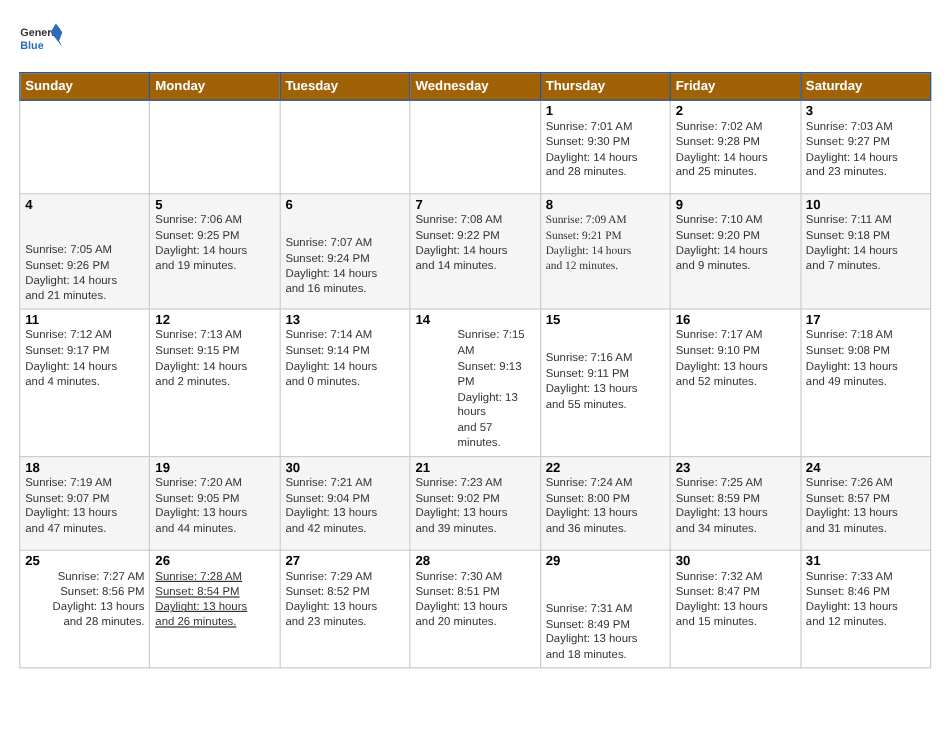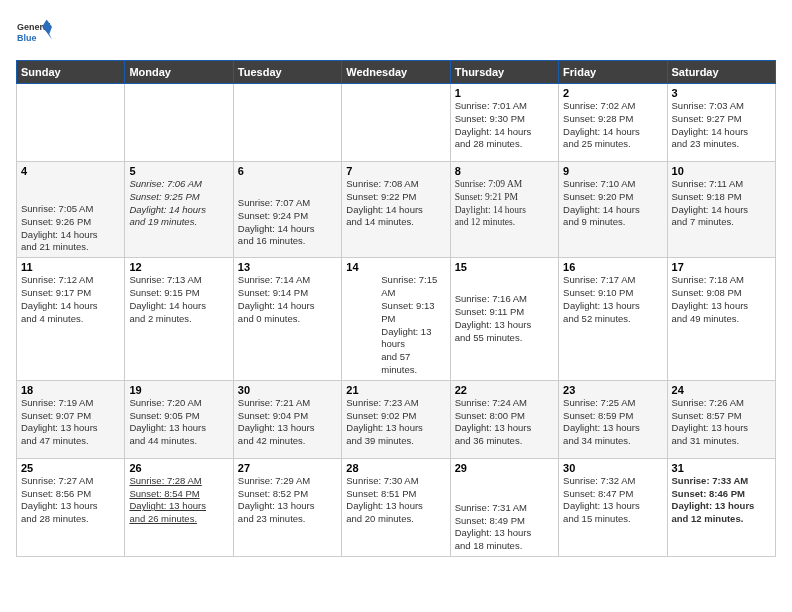--- a/index.html
+++ b/index.html
@@ -37,21 +37,21 @@
       font-size: 14px;
       color: #555;
       font-weight: bold;
     }
     table {
       width: 100%;
       border-collapse: collapse;
       font-size: 10px;
     }
     thead th {
-      background-color: #404040;
+      background-color: #a16207;
       color: #fff;
       padding: 5px 4px;
       text-align: left;
       font-size: 11px;
       border: 1px solid #1a5aaa;
     }
     tbody td {
       border: 1px solid #ccc;
       vertical-align: top;
       padding: 3px 4px;
@@ -137,21 +137,21 @@
       <tr>
         <td>
           <span class="day-number">4</span>
           <div class="day-info" style="white-space: pre-line; margin-top: 26px;">Sunrise: 7:05 AM
 Sunset: 9:26 PM
 Daylight: 14 hours
 and 21 minutes.</div>
         </td>
         <td>
           <span class="day-number">5</span>
-          <div class="day-info" style="white-space: pre-line; font-style: italic;">Sunrise: 7:06 AM
+          <div class="day-info" style="white-space: pre-line;">Sunrise: 7:06 AM
 Sunset: 9:25 PM
 Daylight: 14 hours
 and 19 minutes.</div>
         </td>
         <td>
           <span class="day-number">6</span>
           <div class="day-info" style="white-space: pre-line; margin-top: 20px;">Sunrise: 7:07 AM
 Sunset: 9:24 PM
 Daylight: 14 hours
 and 16 minutes.</div>
@@ -283,21 +283,21 @@
           <span class="day-number">24</span>
           <div class="day-info" style="white-space: pre-line;">Sunrise: 7:26 AM
 Sunset: 8:57 PM
 Daylight: 13 hours
 and 31 minutes.</div>
         </td>
       </tr>
       <tr>
         <td>
           <span class="day-number">25</span>
-          <div class="day-info" style="white-space: pre-line;">Sunrise: 7:27 AM
+          <div class="day-info" style="white-space: pre-line; text-align: right;">Sunrise: 7:27 AM
 Sunset: 8:56 PM
 Daylight: 13 hours
 and 28 minutes.</div>
         </td>
         <td>
           <span class="day-number">26</span>
           <div class="day-info" style="white-space: pre-line; text-decoration: underline;">Sunrise: 7:28 AM
 Sunset: 8:54 PM
 Daylight: 13 hours
 and 26 minutes.</div>
@@ -325,20 +325,20 @@
         </td>
         <td>
           <span class="day-number">30</span>
           <div class="day-info" style="white-space: pre-line;">Sunrise: 7:32 AM
 Sunset: 8:47 PM
 Daylight: 13 hours
 and 15 minutes.</div>
         </td>
         <td>
           <span class="day-number">31</span>
-          <div class="day-info" style="white-space: pre-line; font-weight: bold;">Sunrise: 7:33 AM
+          <div class="day-info" style="white-space: pre-line;">Sunrise: 7:33 AM
 Sunset: 8:46 PM
 Daylight: 13 hours
 and 12 minutes.</div>
         </td>
       </tr>
     </tbody>
 </table>
 
 </body></html>

